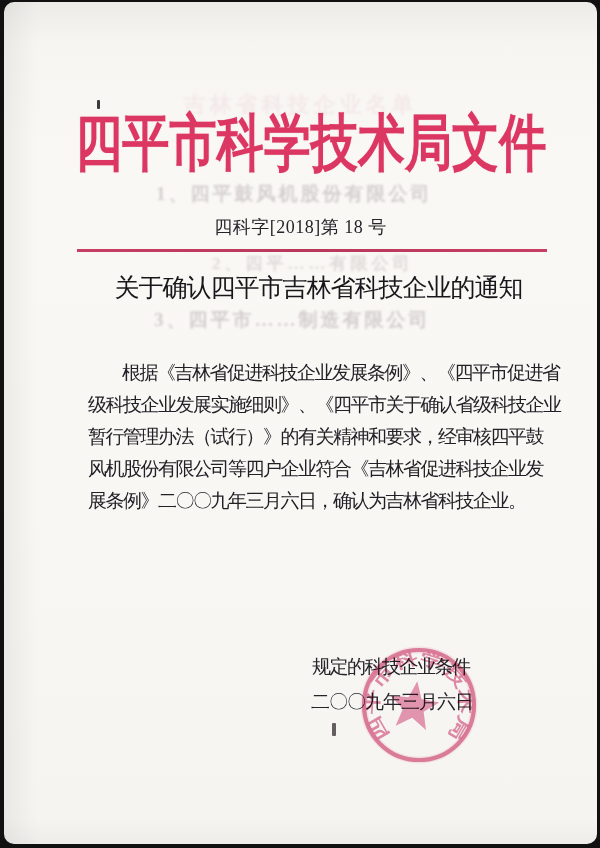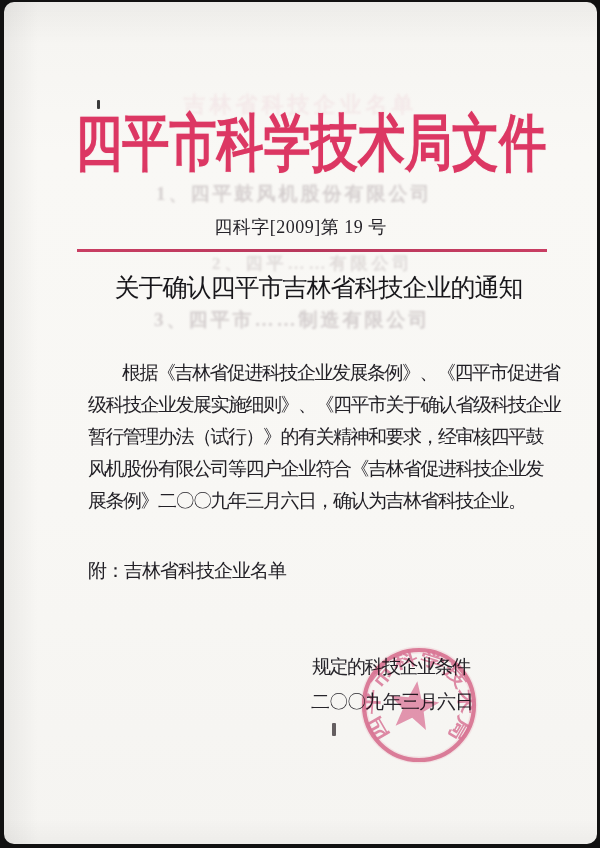--- a/index.html
+++ b/index.html
@@ -82,35 +82,34 @@
   <div class="ghost ghost-0">吉林省科技企业名单</div>
   <div class="ghost ghost-1">1、四平鼓风机股份有限公司</div>
   <div class="ghost ghost-2">2、四平……有限公司</div>
   <div class="ghost ghost-3">3、四平市……制造有限公司</div>
 
   <div class="speck-a"></div>
   <div class="speck-b"></div>
 
   <div class="agency-header">四平市科学技术局文件</div>
 
-  <div class="doc-number">四科字[2009]第 19 号</div>
+  <div class="doc-number">四科字[2018]第 18 号</div>
 
   <div class="red-rule"></div>
 
   <div class="notice-title">关于确认四平市吉林省科技企业的通知</div>
 
   <div class="content">
     <div class="line indent">根据《吉林省促进科技企业发展条例》、《四平市促进省</div>
     <div class="line">级科技企业发展实施细则》、《四平市关于确认省级科技企业</div>
     <div class="line">暂行管理办法（试行）》的有关精神和要求，经审核四平鼓</div>
     <div class="line">风机股份有限公司等四户企业符合《吉林省促进科技企业发</div>
     <div class="line">展条例》二〇〇九年三月六日，确认为吉林省科技企业。</div>
   </div>
 
-  <div class="attachment">附：吉林省科技企业名单</div>
 
   <div class="issuer">规定的科技企业条件</div>
   <div class="date-line">二〇〇九年三月六日</div>
 
   <svg class="seal-svg" width="134" height="134" viewBox="348 635 134 134" xmlns="http://www.w3.org/2000/svg">
     <defs>
       <filter id="inkblur" x="-20%" y="-20%" width="140%" height="140%">
         <feGaussianBlur stdDeviation="0.55"></feGaussianBlur>
       </filter>
       <path id="sealArc" d="M 388.6 734.4 A 41 41 0 1 1 441.4 734.4" fill="none"></path>

